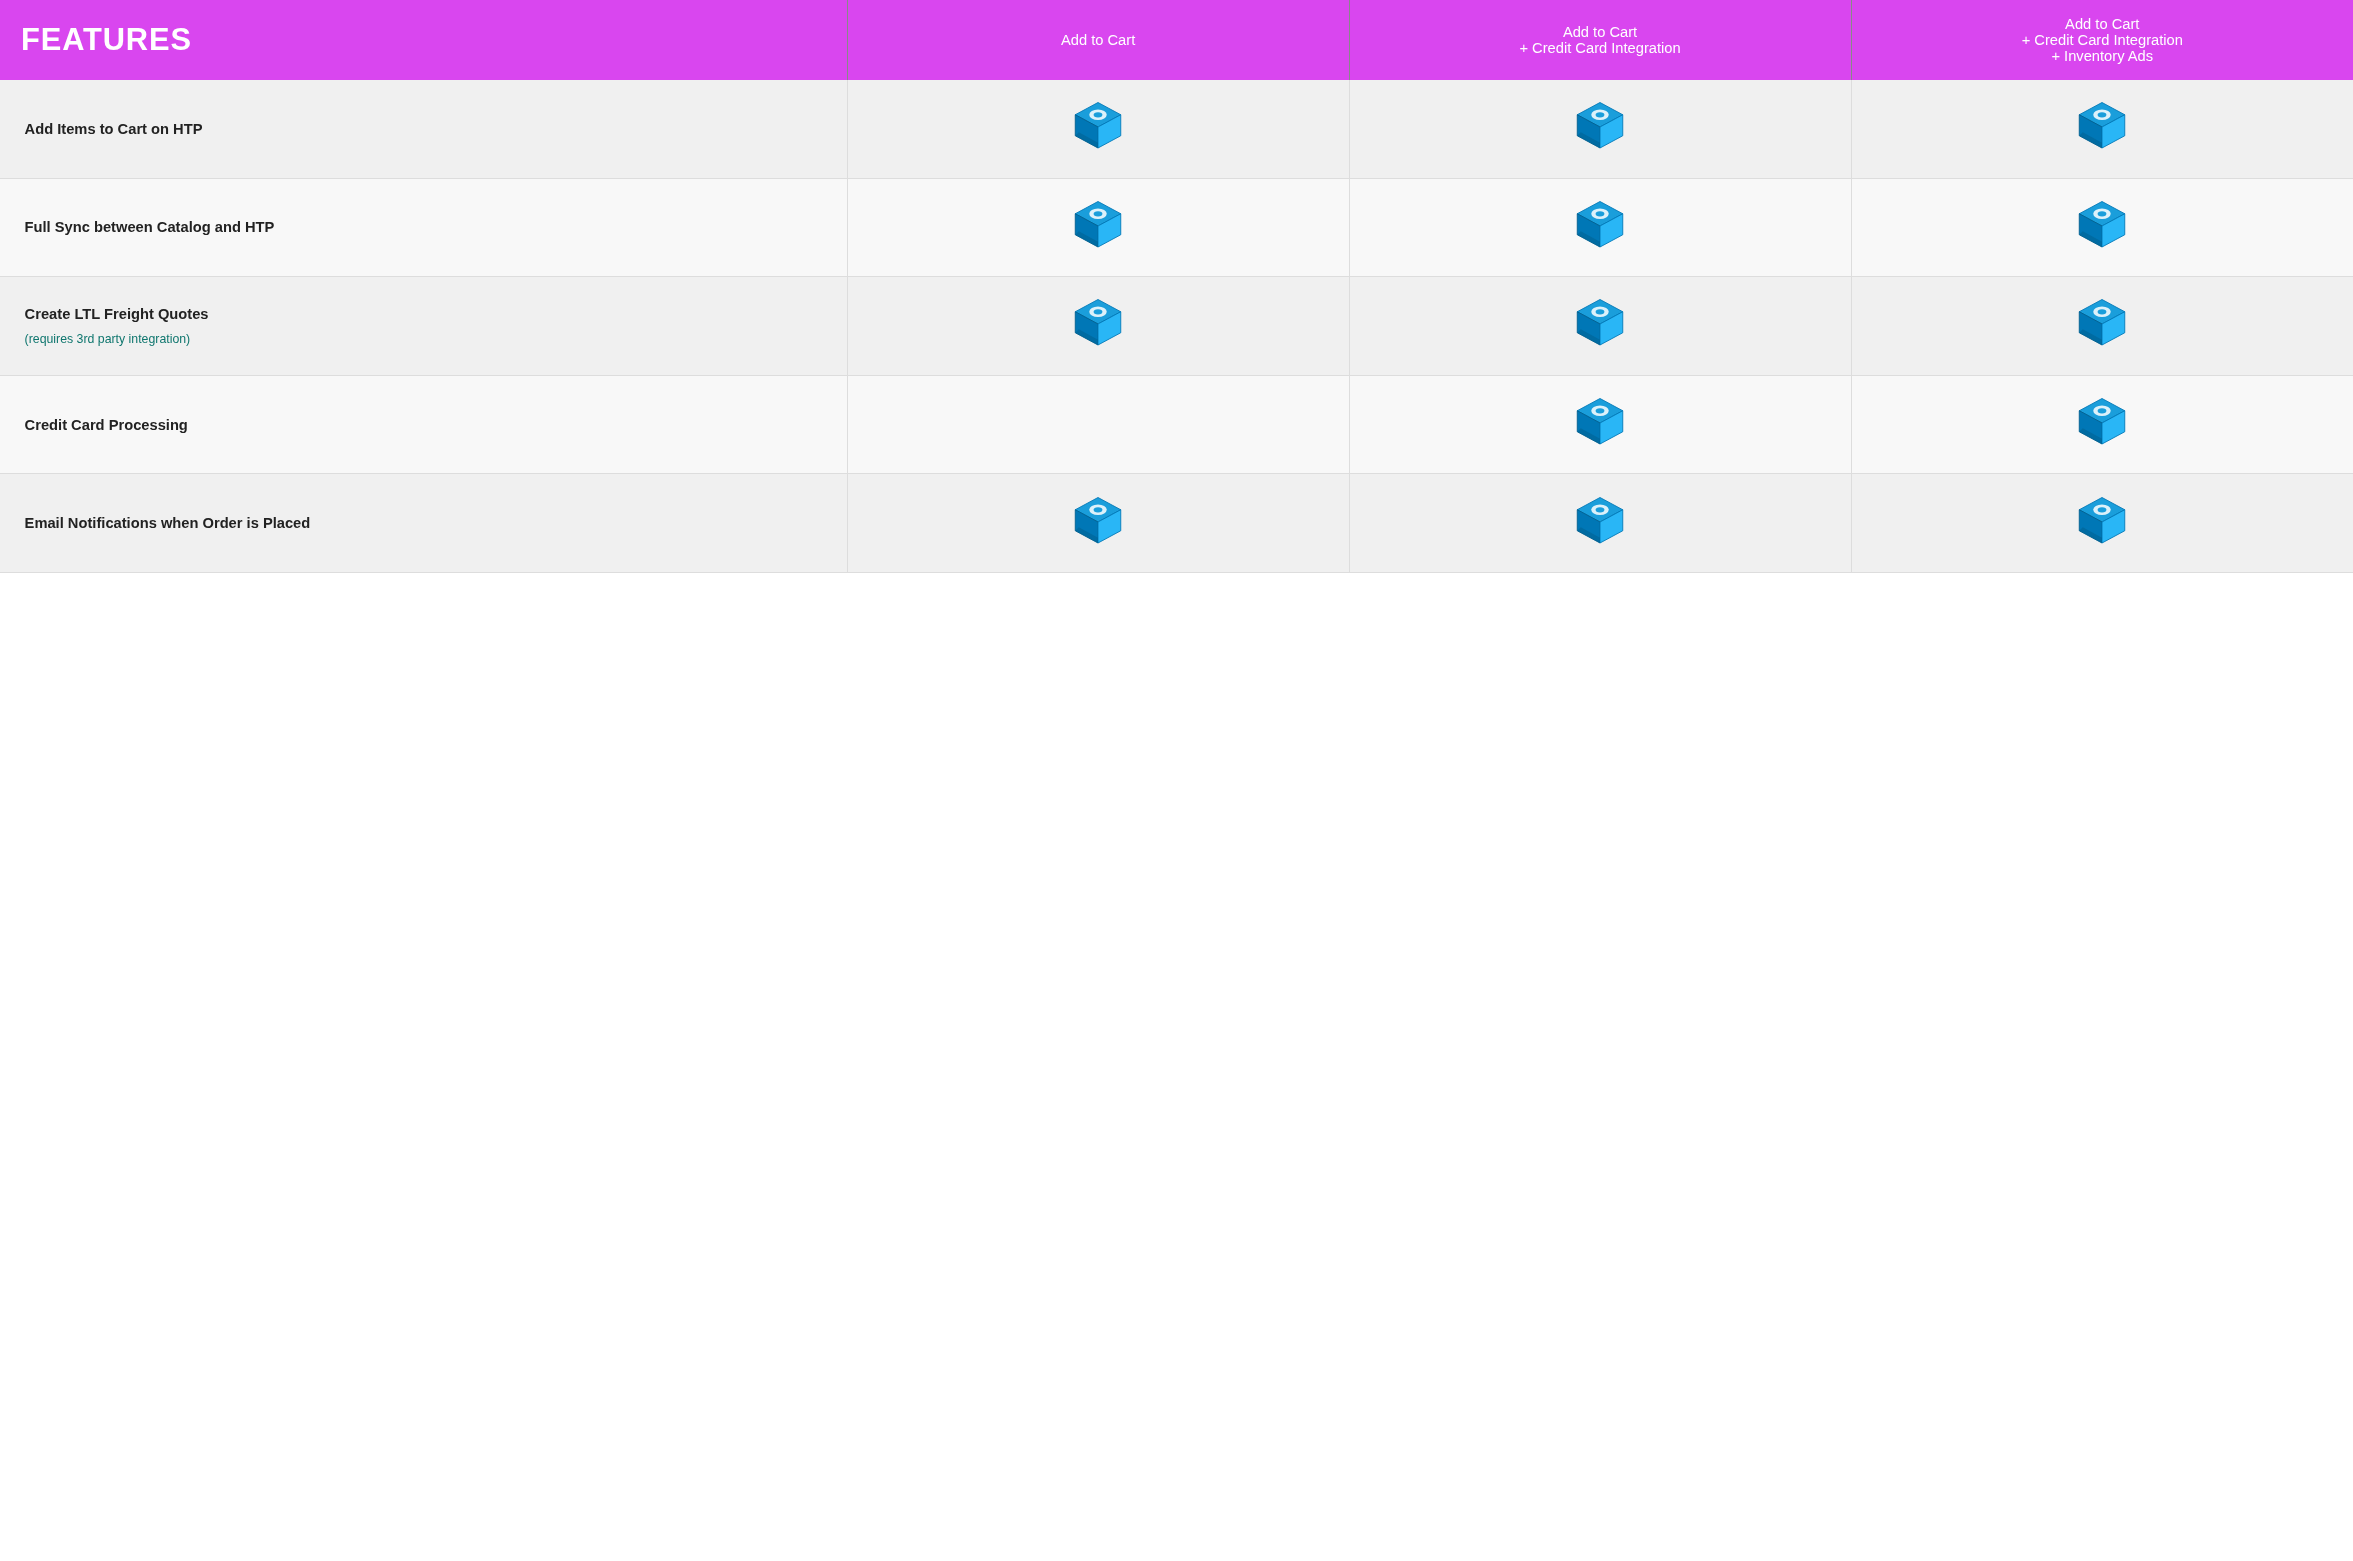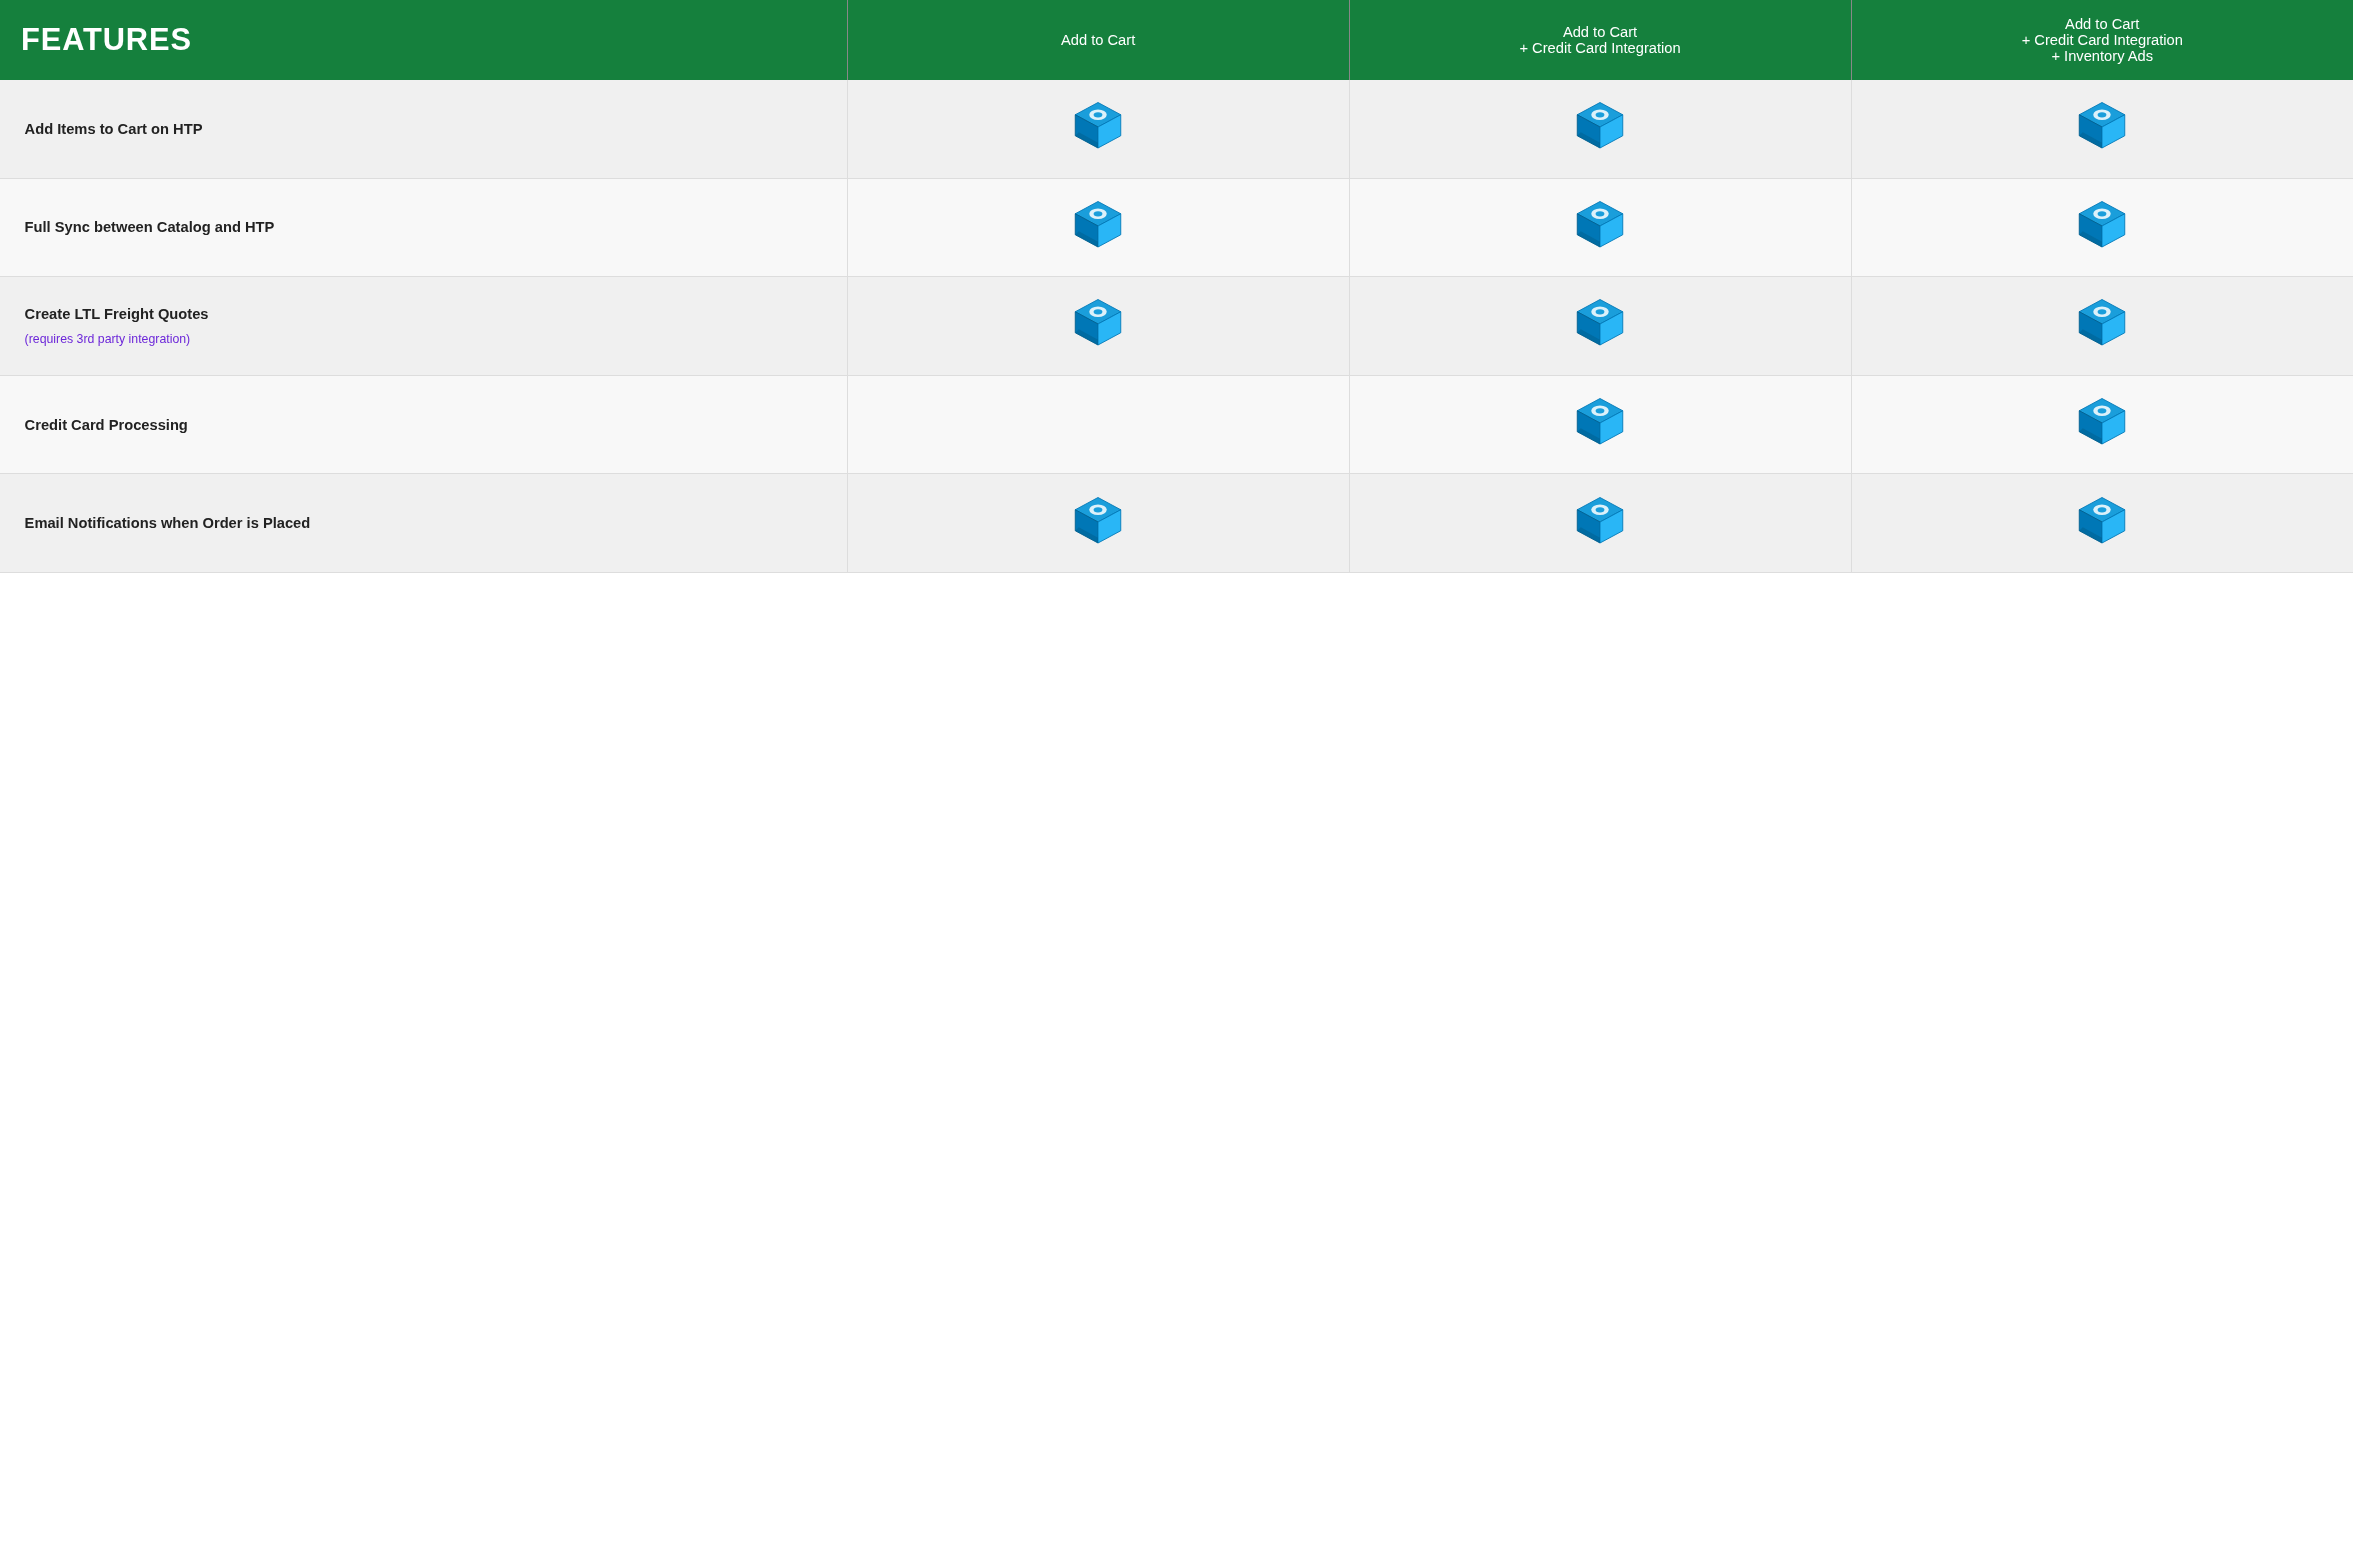--- a/index.html
+++ b/index.html
@@ -10,21 +10,21 @@
     }
     .table-wrapper {
       width: 100%;
       border-collapse: collapse;
     }
     table {
       width: 100%;
       border-collapse: collapse;
     }
     thead tr {
-      background: #15803d;
+      background: #d946ef;
     }
     thead th {
       color: #fff;
       text-align: center;
       padding: 16px 21px;
       font-size: 1.05rem;
       font-weight: 500;
       border-right: 0.9px solid #888;
       vertical-align: middle;
     }
@@ -61,21 +61,21 @@
     tbody td.feature-label {
       font-size: 1.05rem;
       font-weight: 600;
       color: #222;
       width: 36%;
     }
     tbody td.feature-label span.sub {
       display: block;
       font-weight: 400;
       font-size: 0.88rem;
-      color: #6d28d9;
+      color: #0f766e;
       margin-top: 10px;
     }
     tbody td.check-cell {
       text-align: center;
       width: 21.33%;
     }
 
     
     .cube-icon {
       display: inline-block;

